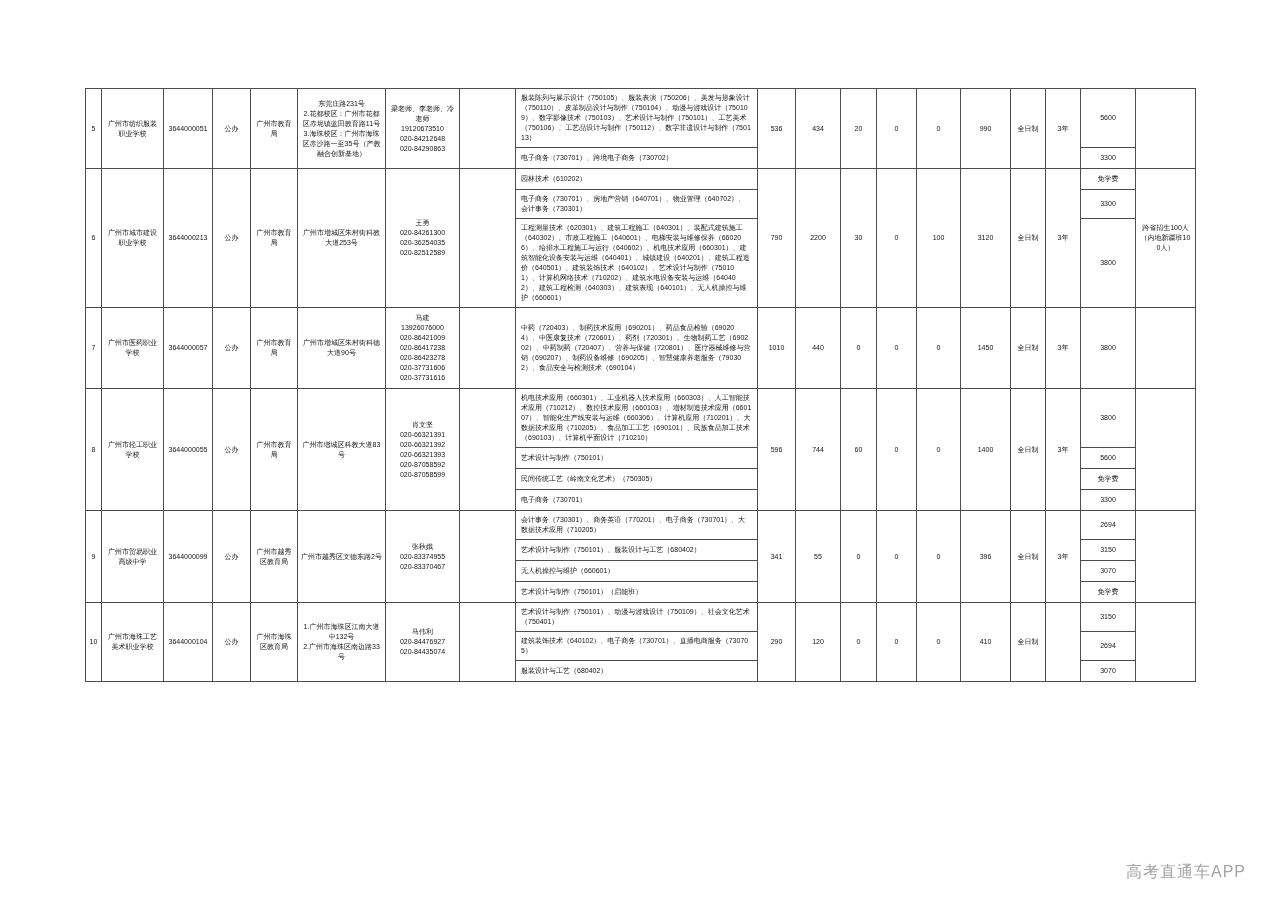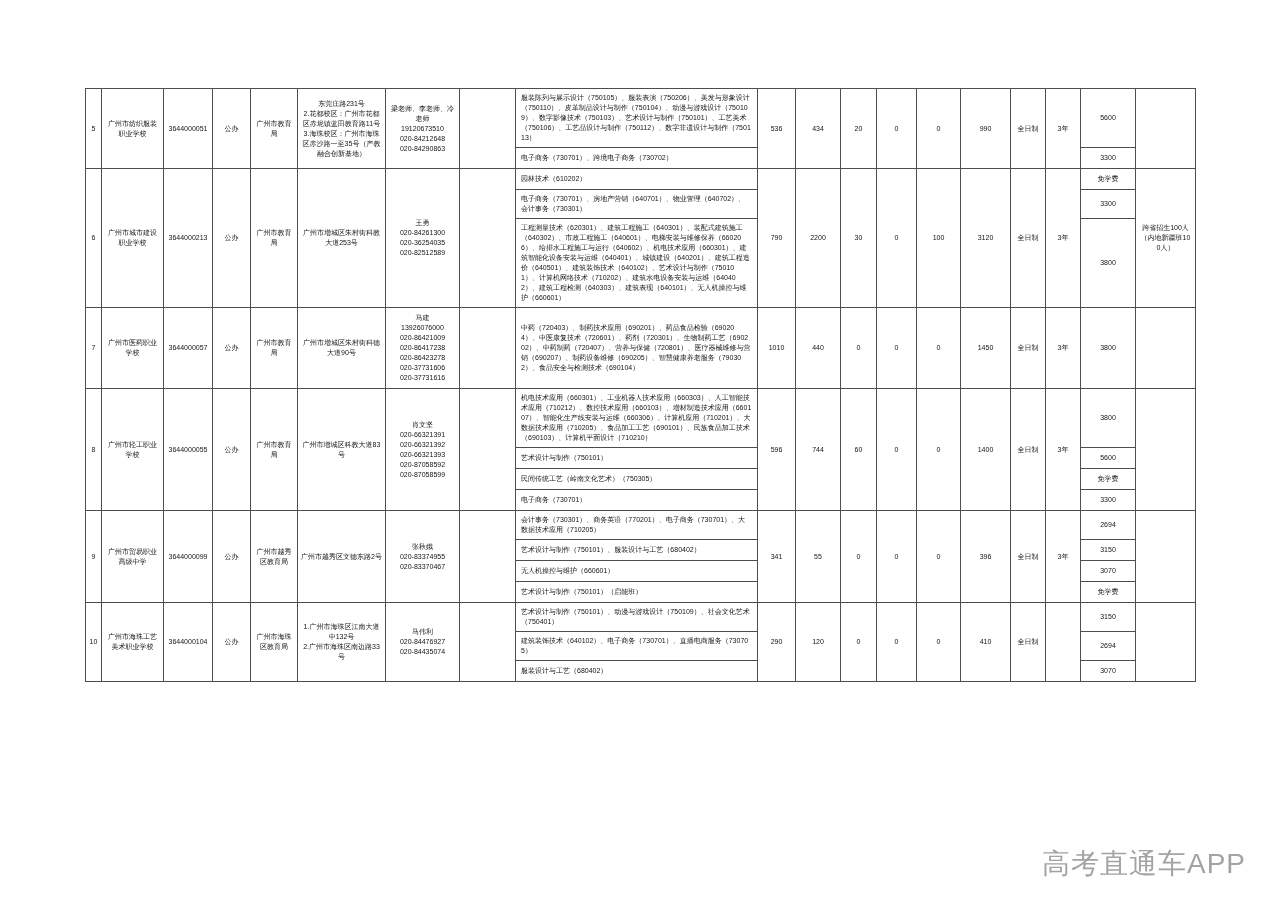--- a/index.html
+++ b/index.html
@@ -19,21 +19,21 @@
     border:1px solid #4d4d4d;
     font-size:7px; line-height:10px; color:#141414;
     text-align:center; vertical-align:middle;
     padding:5px 3px; height:20px;
     word-break:break-all;
   }
   .sheet td.majors { text-align:left; padding:4px 5px; }
   .sheet td.pre { white-space:pre-line; }
   .watermark {
     position:absolute; right:34px; bottom:22px;
-    font-size:28px; color:#a3a3a3; letter-spacing:1px;
+    font-size:16px; color:#a3a3a3; letter-spacing:1px;
     font-weight:400;
   }
 </style>
 </head>
 <body>
 
 <div class="page">
 
   <table class="sheet">
     <colgroup>

